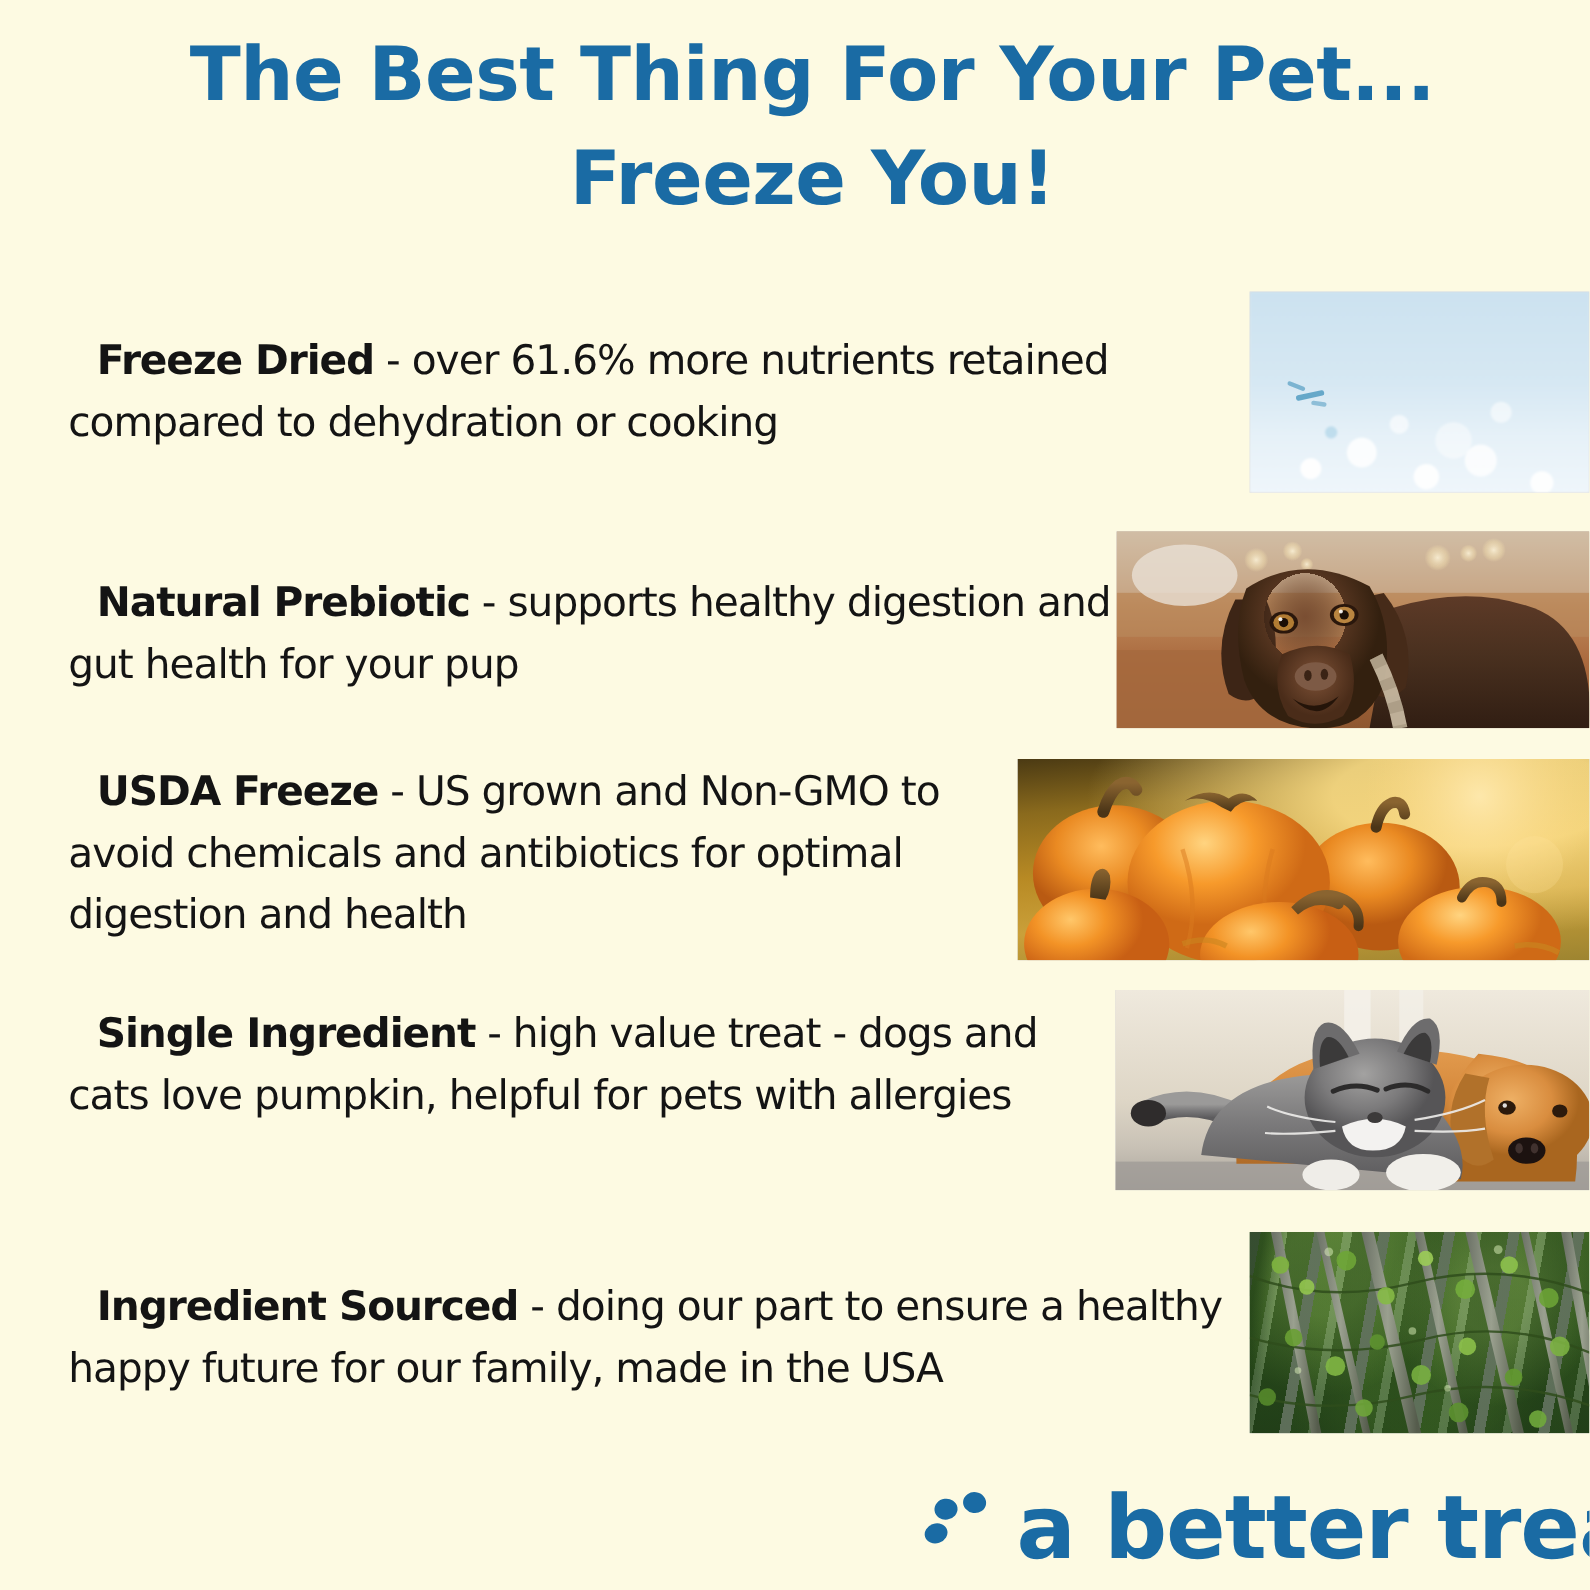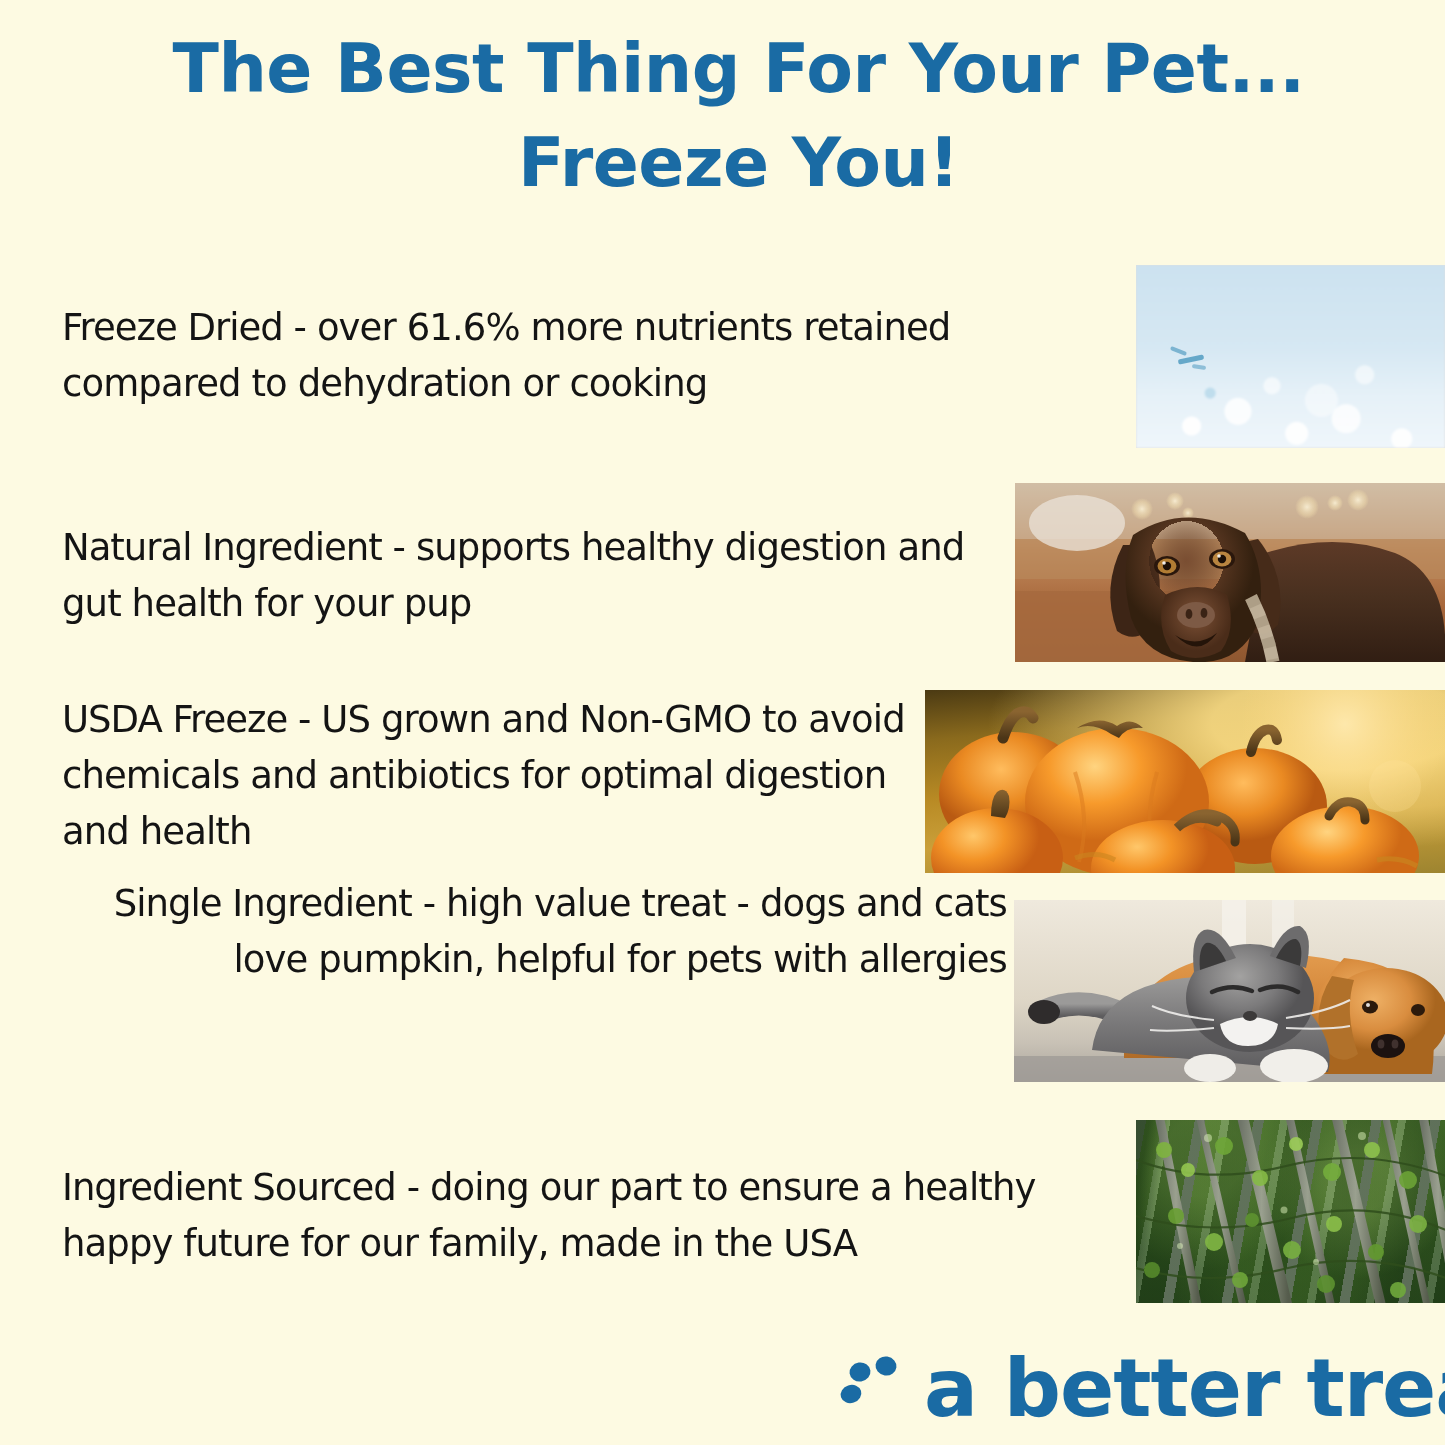--- a/index.html
+++ b/index.html
@@ -36,29 +36,30 @@
   .feature {
     position: absolute;
     left: 62px;
     color: #141414;
     font-size: 37px;
     line-height: 1.52;
     font-family: "DejaVu Sans", sans-serif;
     letter-spacing: -0.9px;
   }
   .feature .lead {
-    font-weight: normal;
+    font-weight: bold;
     letter-spacing: -1px;
+    margin-left: 26px;
   }
   .feature .body { font-weight: normal; }
 
   #feature-0 { top: 300px; width: 1000px; }
   #feature-1 { top: 520px; width: 960px; }
   #feature-2 { top: 692px; width: 880px; }
-  #feature-3 { top: 876px; width: 945px; text-align: right; }
+  #feature-3 { top: 912px; width: 945px; }
   #feature-4 { top: 1160px; width: 1060px; }
 
   
   .photo {
     position: absolute;
     overflow: hidden;
     background: #ddd;
   }
   .photo .scene { position: absolute; inset: 0; }
 
@@ -149,21 +150,21 @@
 <div id="heading">
   <span class="hline">The Best Thing For Your Pet...</span>
   <span class="hline">Freeze You!</span>
 </div>
 
 <div class="feature" id="feature-0">
   <span class="lead">Freeze Dried</span><span class="body"> - over 61.6% more nutrients retained compared to dehydration or cooking</span>
 </div>
 
 <div class="feature" id="feature-1">
-  <span class="lead">Natural Ingredient</span><span class="body"> - supports healthy digestion and gut health for your pup</span>
+  <span class="lead">Natural Prebiotic</span><span class="body"> - supports healthy digestion and gut health for your pup</span>
 </div>
 
 <div class="feature" id="feature-2">
   <span class="lead">USDA Freeze</span><span class="body"> - US grown and Non-GMO to avoid chemicals and antibiotics for optimal digestion and health</span>
 </div>
 
 <div class="feature" id="feature-3">
   <span class="lead">Single Ingredient</span><span class="body"> - high value treat - dogs and cats love pumpkin, helpful for pets with allergies</span>
 </div>
 

